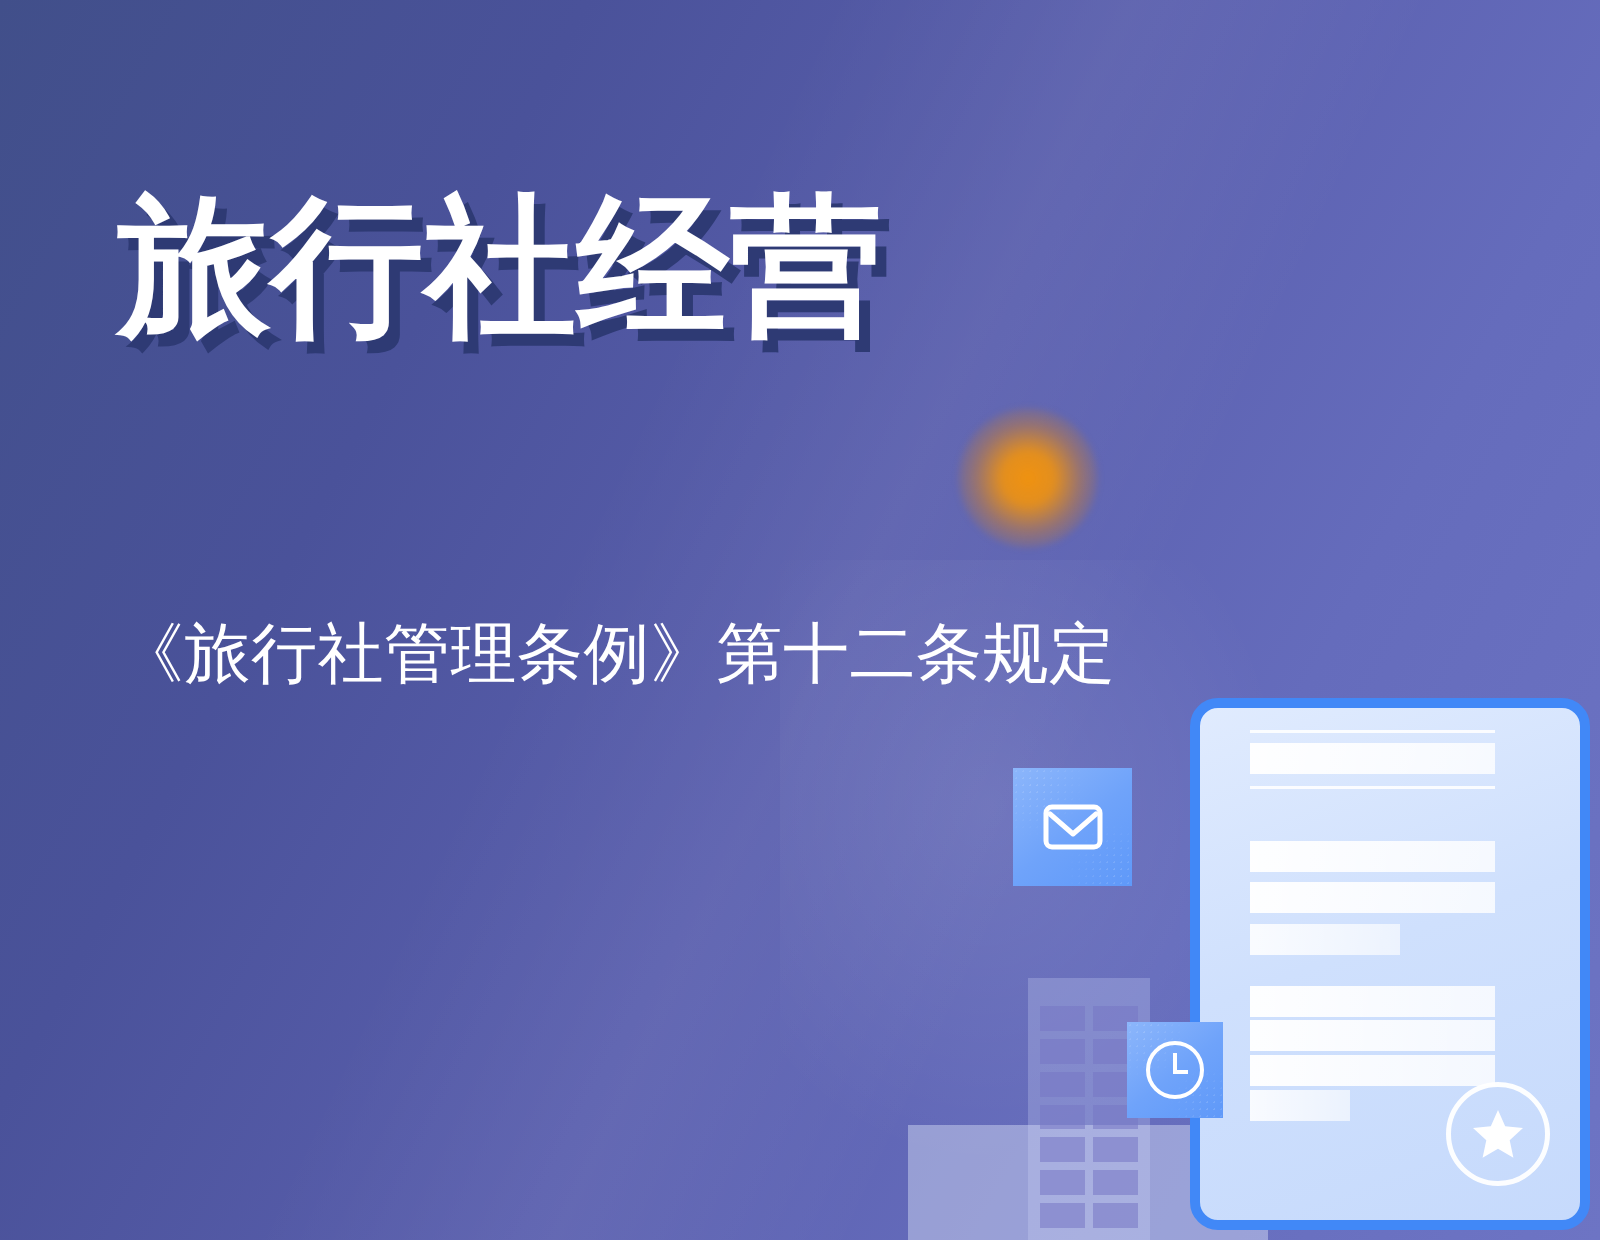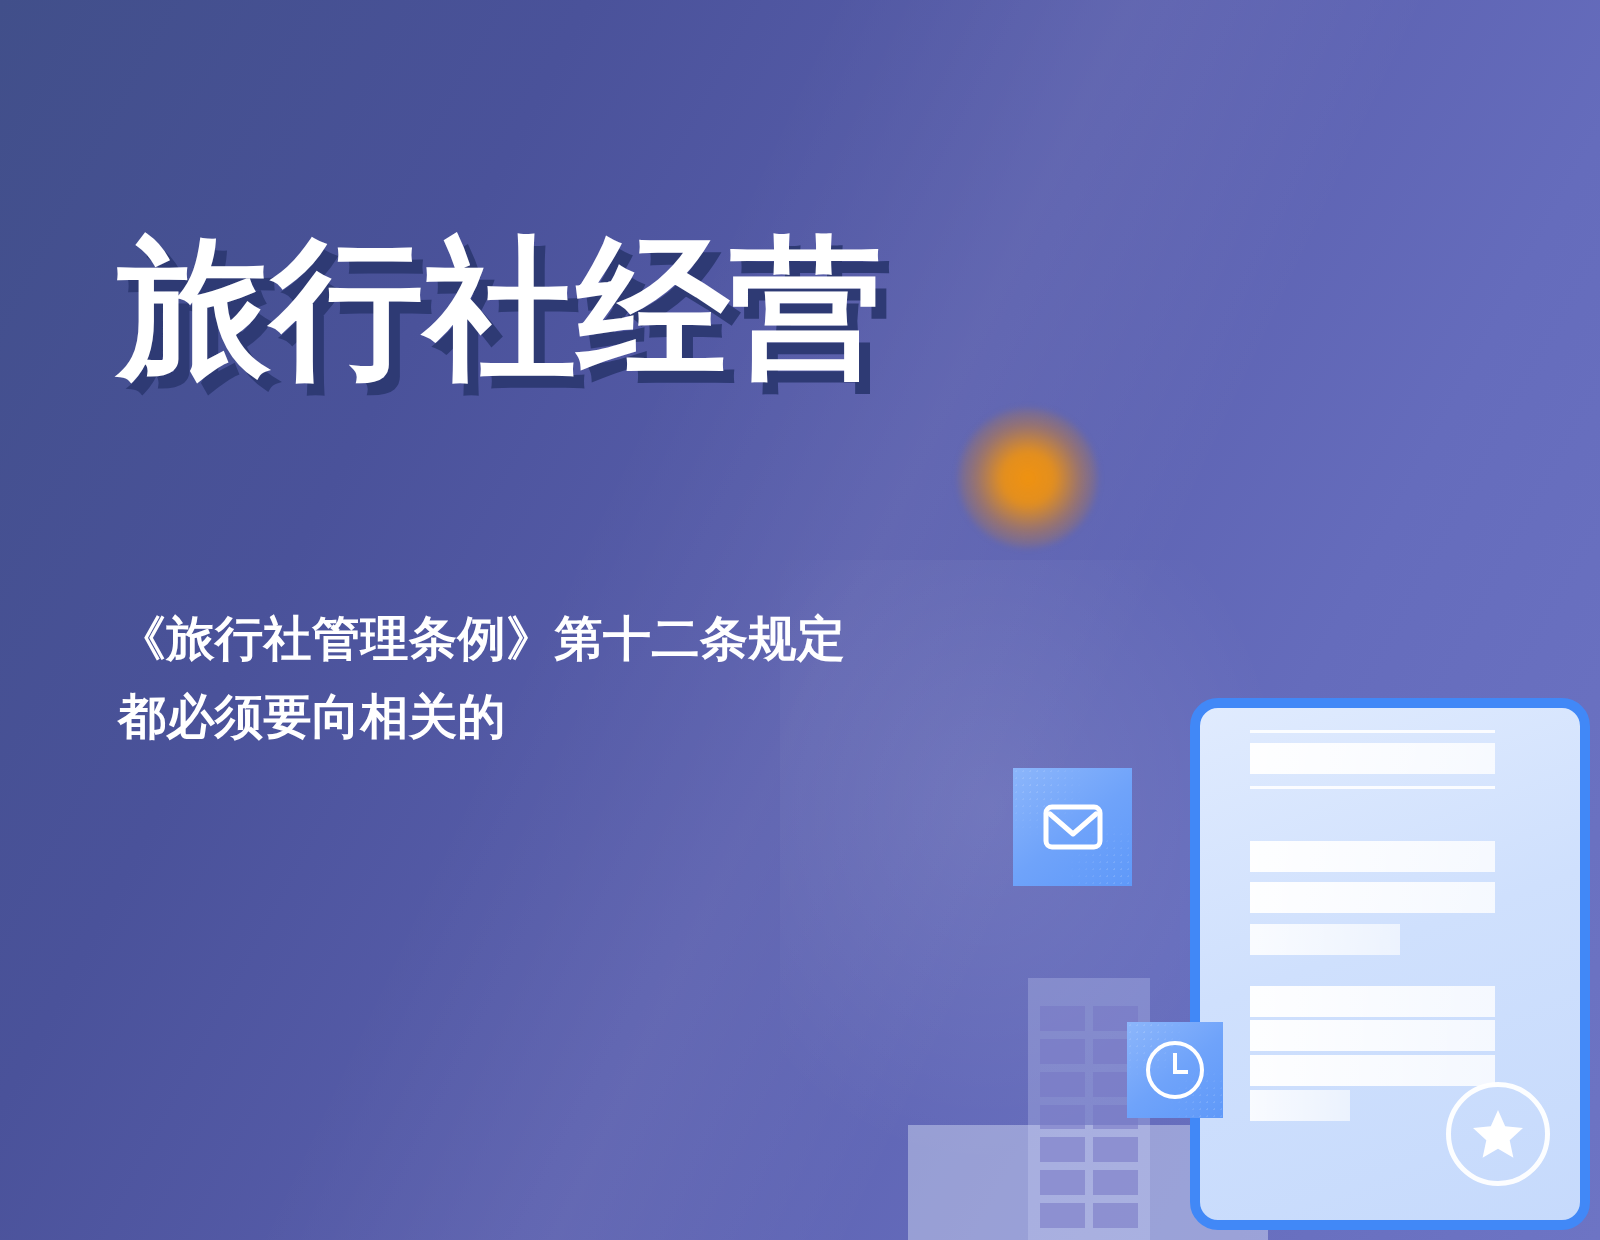--- a/index.html
+++ b/index.html
@@ -28,21 +28,20 @@
     position:absolute; left:780px; top:560px; width:520px; height:620px;
     background:radial-gradient(ellipse at 40% 40%, rgba(255,255,255,0.10) 0%, rgba(255,255,255,0) 68%);
     pointer-events:none;
   }
 
   
   .headline{
     position:absolute; left:118px; top:178px;
     width:1120px;
     z-index:6;
-    margin-top:42px;
   }
   .headline .hl{
     display:block;
     font-size:152px;
     line-height:1.17;
     font-weight:bold;
     color:#ffffff;
     letter-spacing:1px;
     white-space:nowrap;
     text-shadow: 11px 12px 0 #2e3a74;
@@ -59,26 +58,27 @@
     z-index:5;
   }
 
   
   .subcopy{
     position:absolute; left:118px; top:600px;
     z-index:6;
   }
   .subcopy .sl{
     display:block;
-    font-size:48px;
+    font-size:66px;
     line-height:1.62;
-    font-weight:700;
+    font-weight:400;
     color:#ffffff;
     white-space:nowrap;
     letter-spacing:0.5px;
+    text-align:center;
   }
 
   
   .illus{ position:absolute; inset:0; z-index:3; }
 
   
   .base-slab{
     position:absolute; left:908px; top:1125px;
     width:360px; height:115px;
     background:rgba(233,241,255,0.40);
@@ -158,21 +158,20 @@
   <div class="sheen2"></div>
 
   <div class="orange-glow"></div>
 
   <div class="headline">
     <span class="hl">旅行社经营</span>
   </div>
 
   <div class="subcopy">
     <span class="sl">《旅行社管理条例》第十二条规定</span>
-    <span class="sl">都必须要向相关的</span>
   </div>
 
   <div class="illus">
 
     <div class="base-slab"></div>
 
     <div class="building">
       <div class="wingrid">
           <div class="win"></div>
           <div class="win"></div>

